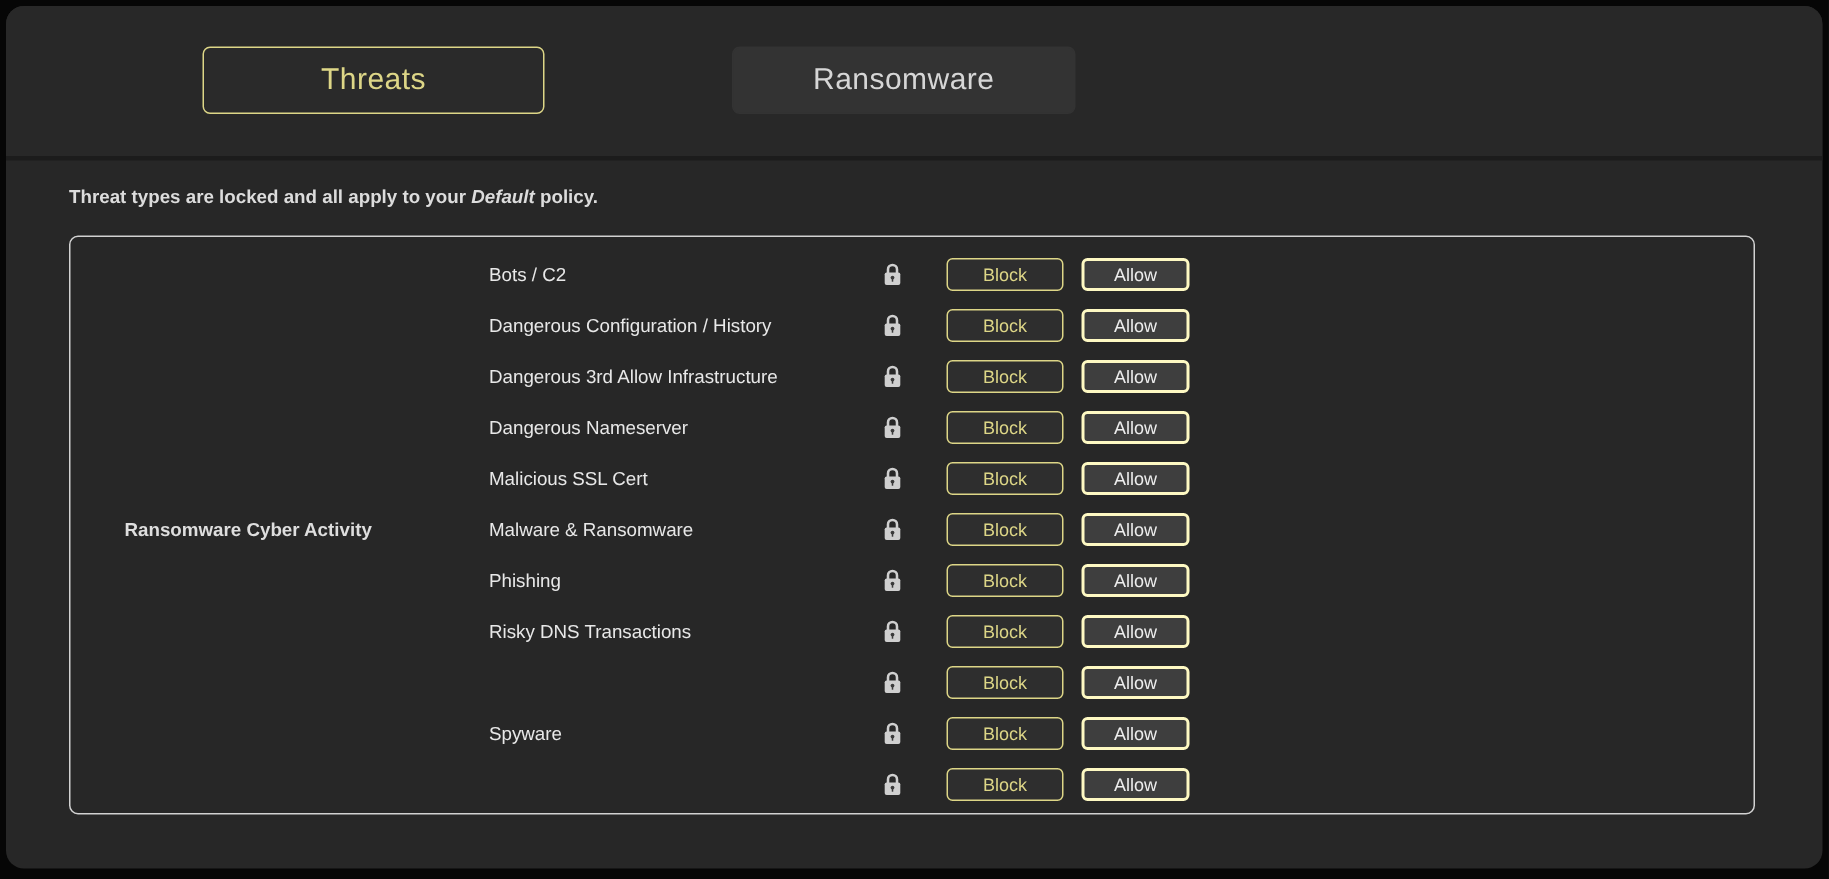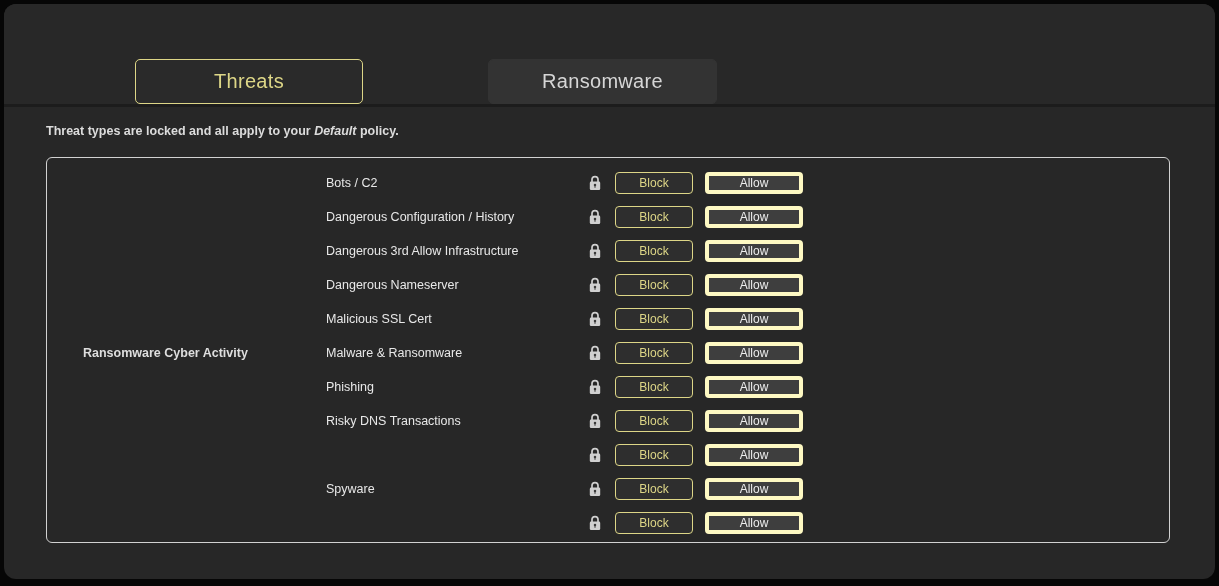--- a/index.html
+++ b/index.html
@@ -3,42 +3,42 @@
 <meta charset="utf-8">
 <style>
   html,body{margin:0;padding:0;background:#060606;font-family:"Liberation Sans",sans-serif;}
   .screen{position:relative;width:1219px;height:586px;background:#060606;overflow:hidden;}
   .window{position:absolute;left:4px;top:4px;right:4px;bottom:7px;background:#272727;border-radius:12px;overflow:hidden;}
 
   
   .header{position:absolute;left:0;top:0;right:0;height:100px;background:#282828;border-bottom:3px solid #1c1c1c;}
   .tab{position:absolute;top:27px;height:45px;display:flex;align-items:center;justify-content:center;
        font-size:20px;color:#d6d6d6;background:#333333;border:1px solid #333333;border-radius:5px;
-       box-sizing:border-box;cursor:pointer;letter-spacing:.3px;margin-top:28px;}
+       box-sizing:border-box;cursor:pointer;letter-spacing:.3px;}
   .tab.active{background:#2a2a2a;border:1px solid var(--accent);color:var(--accent);}
   .tab-threats{left:131px;width:228px;}
   .tab-categories{left:484px;width:229px;}
   .tab-rules{left:836px;width:230px;}
 
   
   .notice{position:absolute;left:42px;top:120px;font-size:12.5px;color:#dcdcdc;font-weight:bold;}
   .notice em{font-style:italic;}
 
   
   .panel{position:absolute;left:42px;top:153px;width:1124px;height:386px;
          border:1px solid #d2d2d2;border-radius:6px;box-sizing:border-box;}
   .group-label{position:absolute;left:36px;top:188px;font-size:12.5px;font-weight:bold;color:#dedede;}
   .rows{position:absolute;left:0;top:8px;right:0;}
   .row{position:relative;height:34px;}
   .row .tlabel{position:absolute;left:279px;top:0;line-height:34px;font-size:12.5px;color:#e8e8e8;}
   .row .lock{position:absolute;left:541px;top:9px;width:14px;height:16px;display:flex;align-items:center;justify-content:center;}
   .btn{position:absolute;top:6px;height:22px;box-sizing:border-box;border-radius:4px;font-size:12px;
-       display:flex;align-items:center;justify-content:center;font-family:"Liberation Sans",sans-serif;cursor:pointer;padding:0;}
+       display:flex;align-items:center;justify-content:center;font-family:"Liberation Sans",sans-serif;cursor:pointer;padding:0;margin-left:16px;}
   .btn-block{left:568px;width:78px;background:#2e2e2e;border:1px solid var(--accent);color:var(--accent);}
-  .btn-allow{left:658px;width:98px;background:#3e3e3e;border:4px solid #fef9c3;color:#ededed;text-align:right;}
+  .btn-allow{left:658px;width:72px;background:#3e3e3e;border:2px solid #fef9c3;color:#ededed;text-align:right;}
 </style>
 </head>
 <body>
 
 <div class="screen">
   <div class="window">
 
     <div class="header">
       <div class="tab tab-threats active">Threats</div>
       <div class="tab tab-categories">Ransomware</div>

